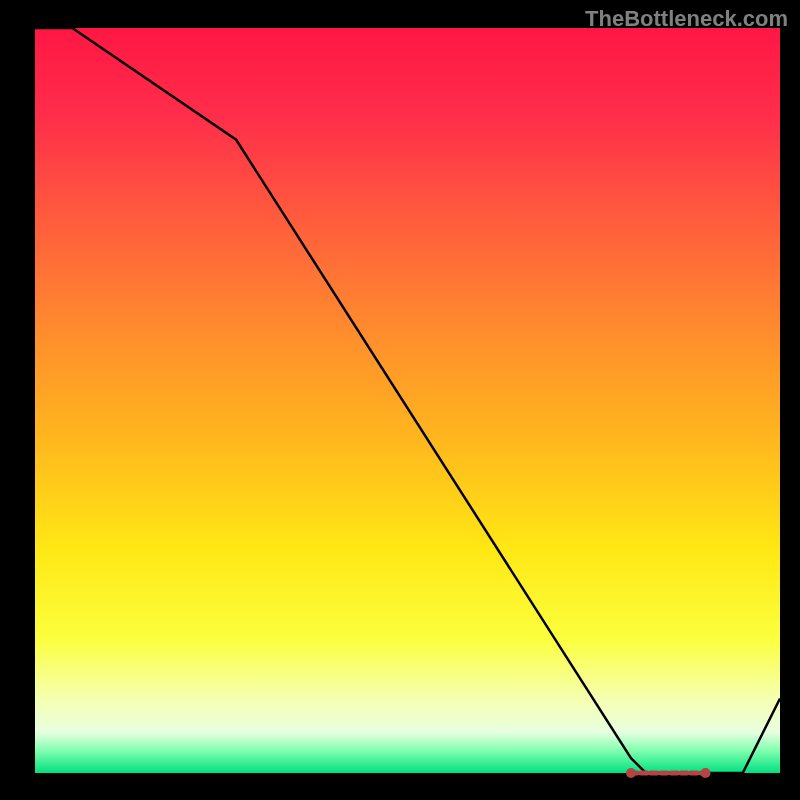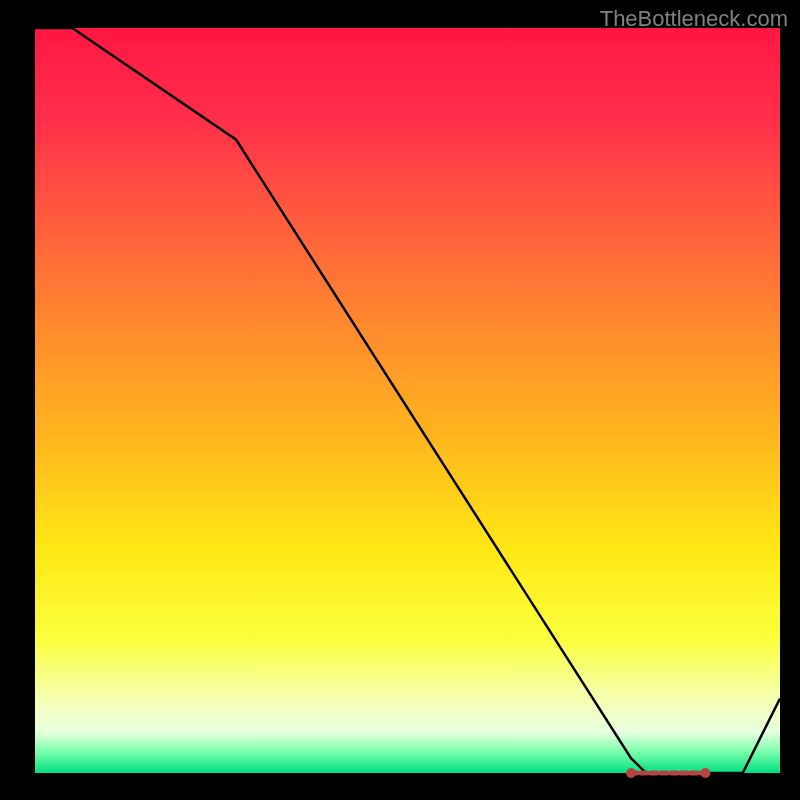--- a/index.html
+++ b/index.html
@@ -16,21 +16,21 @@
     top: 0;
     left: 0;
     width: 800px;
     height: 800px;
   }
   .watermark {
     position: absolute;
     top: 6px;
     right: 12px;
     font-size: 22px;
-    font-weight: normal;
+    font-weight: bold;
     color: #808080;
     z-index: 10;
   }
   svg {
     display: block;
   }
 </style>
 </head>
 <body>
 

